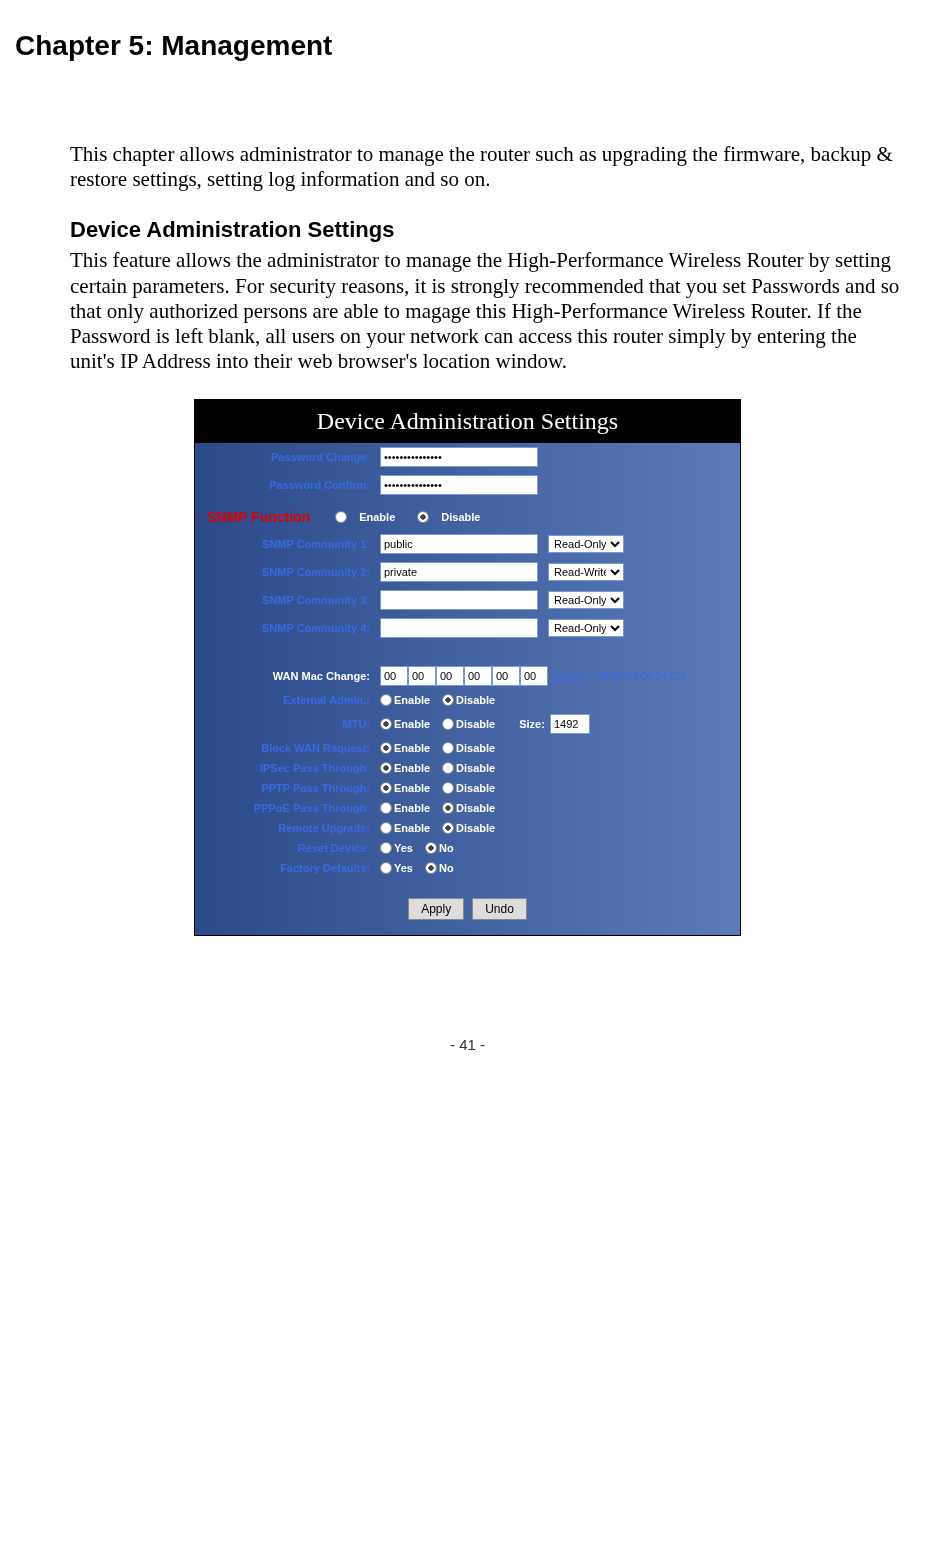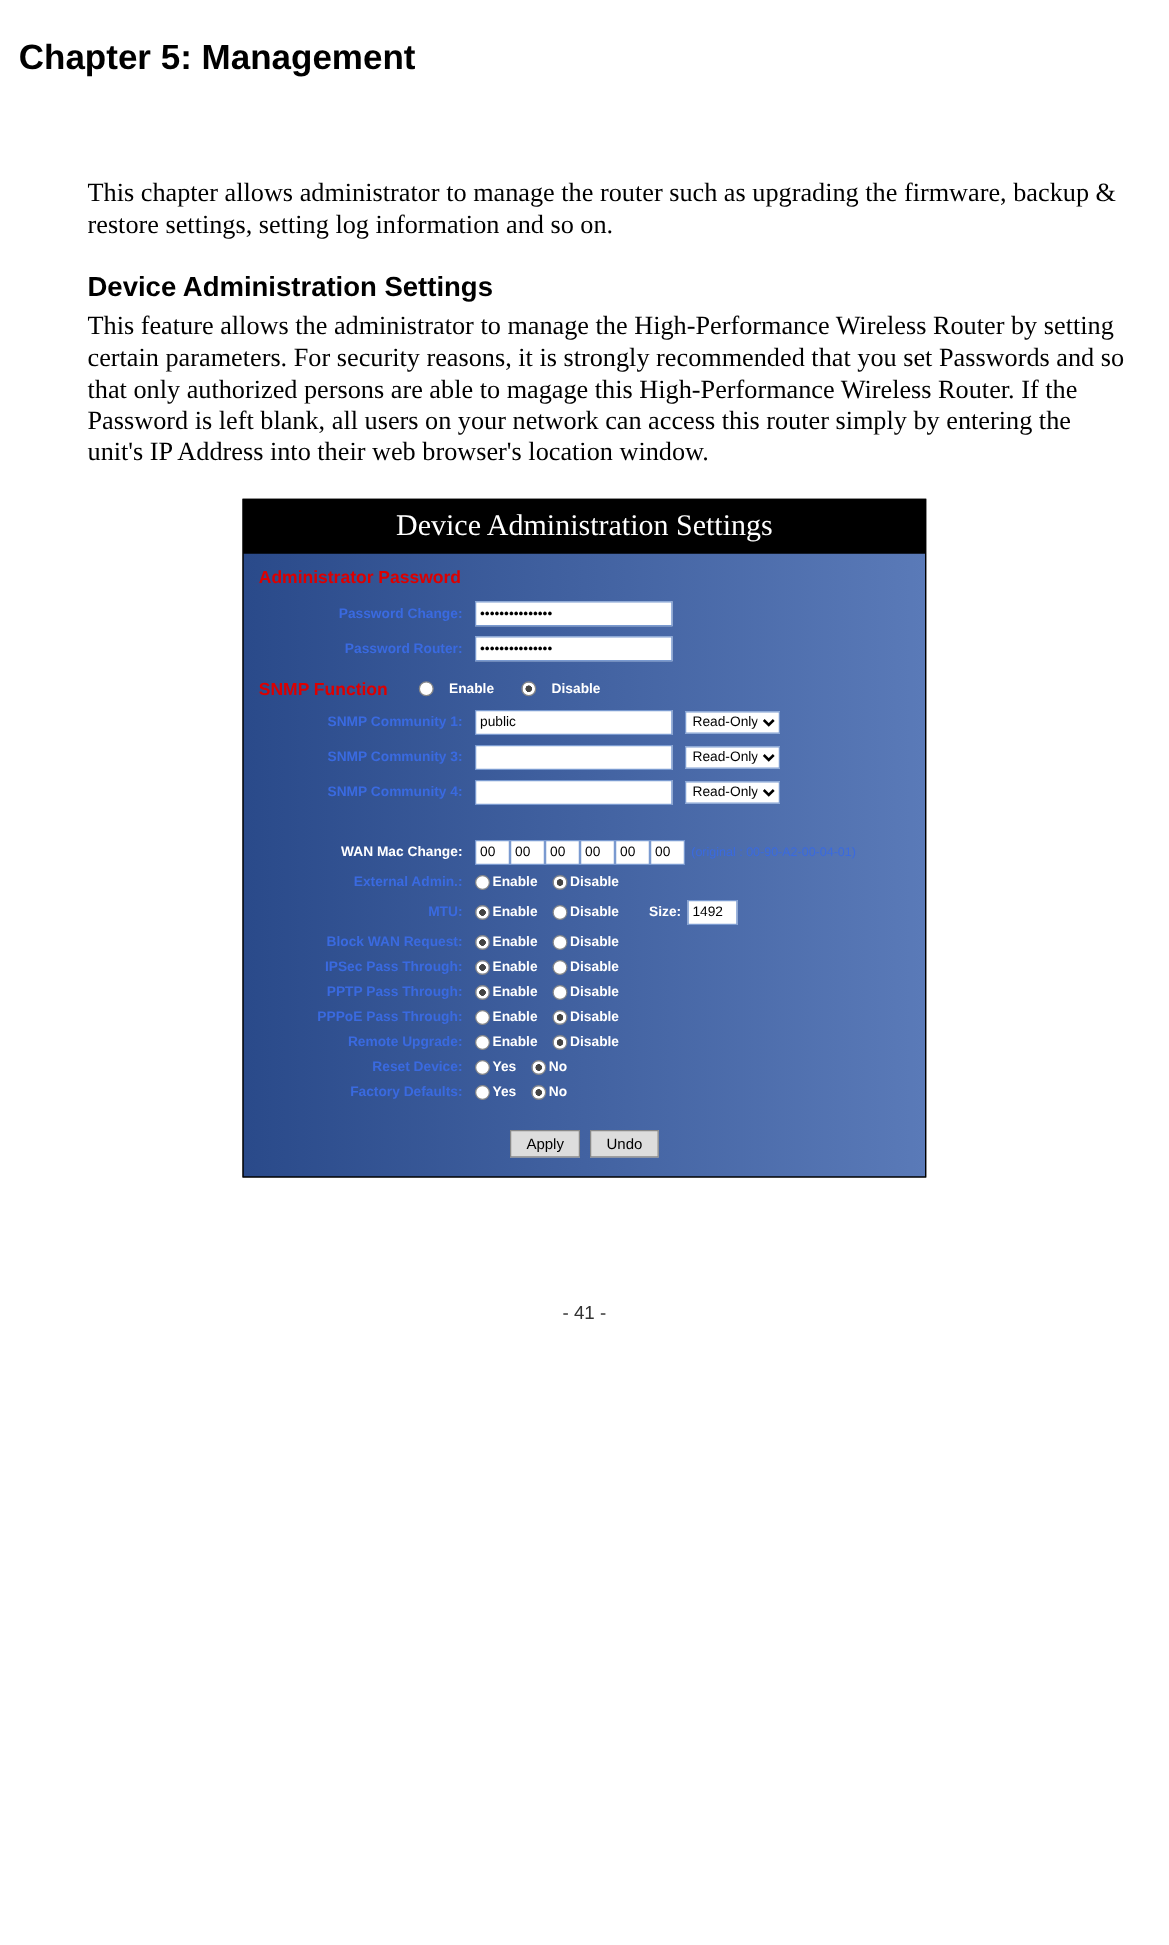--- a/index.html
+++ b/index.html
@@ -186,46 +186,50 @@
 <div class="page">
   <div class="chapter-title">Chapter 5: Management</div>
   <div class="body-text">This chapter allows administrator to manage the router such as upgrading the firmware, backup &amp; restore settings, setting log information and so on.</div>
   <div class="section-title">Device Administration Settings</div>
   <div class="body-text">This feature allows the administrator to manage the High-Performance Wireless Router by setting certain parameters. For security reasons, it is strongly recommended that you set Passwords and so that only authorized persons are able to magage this High-Performance Wireless Router. If the Password is left blank, all users on your network can access this router simply by entering the unit's IP Address into their web browser's location window.</div>
 
   <div class="screenshot-container">
     <div class="screenshot-title">Device Administration Settings</div>
     <div class="screenshot-body">
 
-      <div class="red-subtitle">Administrator Password</div>
 
       <div class="form-row">
         <div class="form-label">Password Change:</div>
         <input class="text-input pwd" value="•••••••••••••••" style="">
       </div>
 
       <div class="form-row">
-        <div class="form-label">Password Router:</div>
+        <div class="form-label">Password Confirm:</div>
         <input class="text-input pwd" value="•••••••••••••••" style="">
       </div>
 
       <div class="snmp-func-row">
         <span class="snmp-func-label">SNMP Function</span>
         <span class="unselected-radio"></span>
         <span class="radio-label">Enable</span>
         <span class="selected-radio"></span>
         <span class="radio-label">Disable</span>
       </div>
 
       <div class="form-row">
         <div class="form-label">SNMP Community 1:</div>
         <input class="text-input snmp" value="public" style="">
         <select class="select-input"><option>Read-Only</option></select>
       </div>
 
+      <div class="form-row">
+        <div class="form-label">SNMP Community 2:</div>
+        <input class="text-input snmp" value="private" style="">
+        <select class="select-input"><option>Read-Write</option></select>
+      </div>
 
       <div class="form-row">
         <div class="form-label">SNMP Community 3:</div>
         <input class="text-input snmp" value="" style="">
         <select class="select-input"><option>Read-Only</option></select>
       </div>
 
       <div class="form-row">
         <div class="form-label">SNMP Community 4:</div>
         <input class="text-input snmp" value="" style="">

